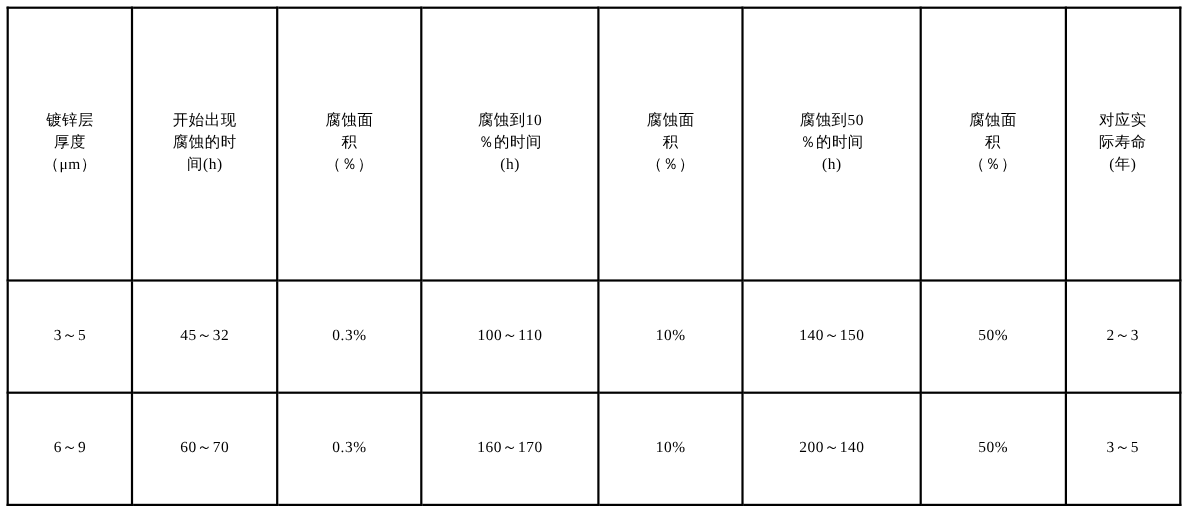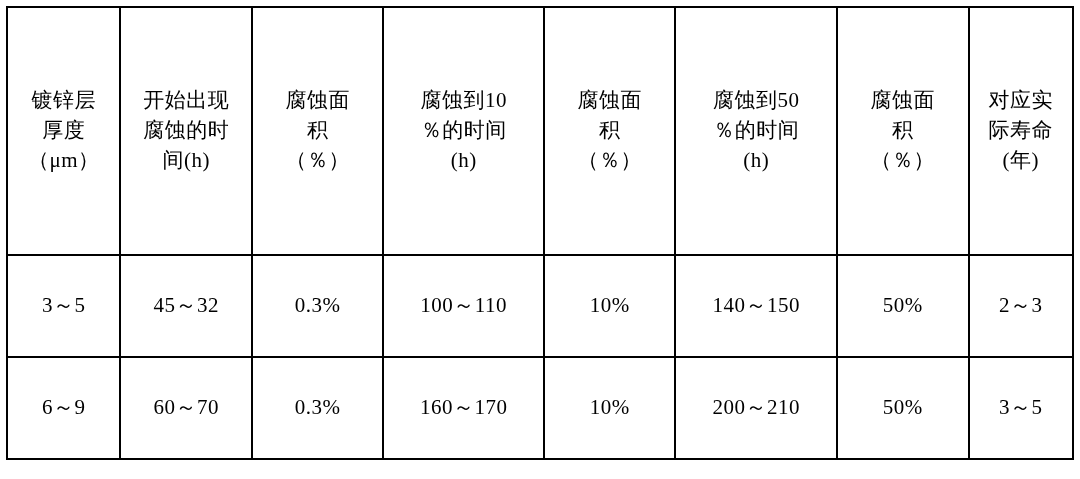--- a/index.html
+++ b/index.html
@@ -28,21 +28,21 @@
     margin: 6px 0 0 6px;
     background: #ffffff;
   }
   table.data-table td {
     border: 2px solid #000000;
     text-align: center;
     vertical-align: middle;
     padding: 4px 4px;
     box-sizing: border-box;
     line-height: 1.42;
-    font-size: 21px;
+    font-size: 14px;
     letter-spacing: 0.5px;
   }
   thead td {
     height: 248px;
     font-size: 21.5px;
     vertical-align: middle;
   }
   tbody td {
     height: 102px;
     font-size: 21.5px;
@@ -150,21 +150,21 @@
         <td class="c2">
             <span class="cell-inner">0.3%</span>
           </td>
         <td class="c3">
             <span class="cell-inner">160～170</span>
           </td>
         <td class="c4">
             <span class="cell-inner">10%</span>
           </td>
         <td class="c5">
-            <span class="cell-inner">200～210</span>
+            <span class="cell-inner">200～140</span>
           </td>
         <td class="c6">
             <span class="cell-inner">50%</span>
           </td>
         <td class="c7">
             <span class="cell-inner">3～5</span>
           </td>
       </tr>
     </tbody>
   </table>

